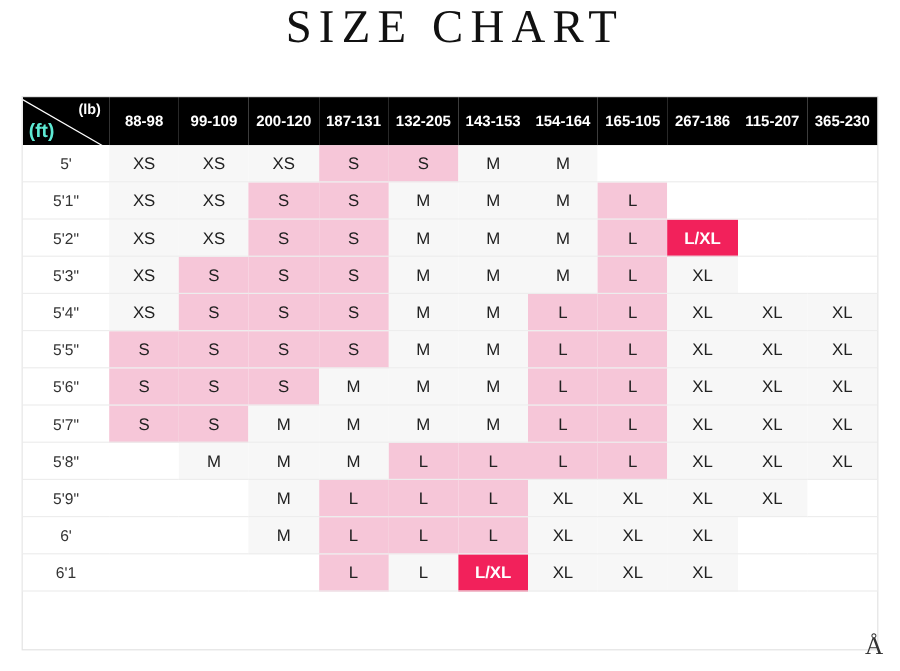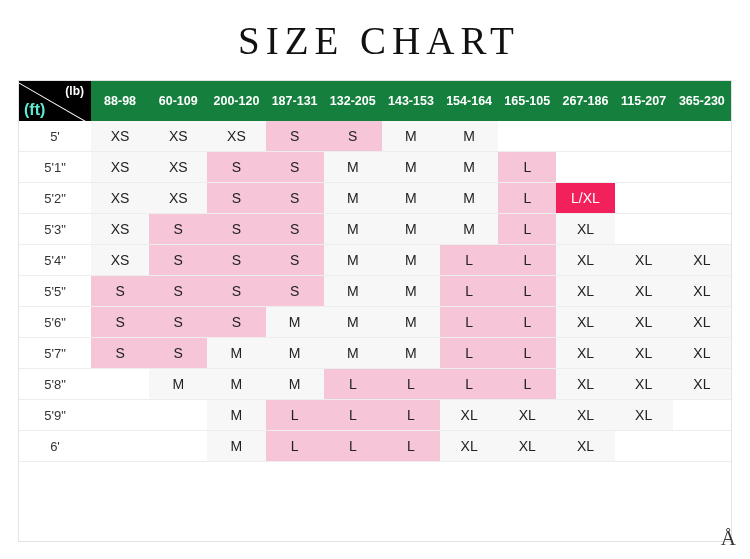--- a/index.html
+++ b/index.html
@@ -18,21 +18,20 @@
     width: 750px;
     height: 559px;
     background: #ffffff;
   }
   #title {
     text-align: center;
     font-family: "Liberation Serif", serif;
     font-size: 39px;
     letter-spacing: 6px;
     color: #111111;
-    padding-top: 18px;
     padding-left: 8px;
     font-weight: 400;
   }
   #chart-card {
     position: absolute;
     left: 18px;
     top: 80px;
     width: 714px;
     height: 462px;
     background: #ffffff;
@@ -44,21 +43,21 @@
     width: 712px;
     table-layout: fixed;
     font-size: 13.5px;
   }
   table.size-chart th, table.size-chart td {
     text-align: center;
     vertical-align: middle;
     padding: 0;
   }
   thead th {
-    background: #15803d;
+    background: #000000;
     color: #ffffff;
     font-size: 12.5px;
     font-weight: bold;
     height: 40px;
     border: none;
   }
   th.corner {
     position: relative;
     width: 72px;
     background: #000000;
@@ -107,21 +106,21 @@
   }
   tbody td.rowhdr {
     font-size: 13px;
     color: #333333;
     background: #ffffff;
     border-bottom: 1px solid #ededed;
   }
   td.c-empty { background: #ffffff; }
   td.c-plain { background: #f7f7f7; }
   td.c-pink  { background: #f6c6d8; }
-  td.c-hot   { background: #f2215b; color: #ffffff; font-weight: normal; }
+  td.c-hot   { background: #f2215b; color: #ffffff; font-weight: bold; }
   #logo {
     position: absolute;
     right: 16px;
     bottom: 8px;
     font-family: "Liberation Serif", serif;
     font-size: 21px;
     color: #333333;
     letter-spacing: -2px;
   }
 </style>
@@ -135,21 +134,21 @@
   <div id="chart-card">
     <table class="size-chart">
       <thead>
         <tr>
           <th class="corner">
             <span class="slash"></span>
             <span class="lb">(lb)</span>
             <span class="ft">(ft)</span>
           </th>
           <th>88-98</th>
-          <th>60-109</th>
+          <th>99-109</th>
           <th>200-120</th>
           <th>187-131</th>
           <th>132-205</th>
           <th>143-153</th>
           <th>154-164</th>
           <th>165-105</th>
           <th>267-186</th>
           <th>115-207</th>
           <th>365-230</th>
         </tr>
@@ -302,19 +301,33 @@
             <td class="c-plain">M</td>
             <td class="c-pink">L</td>
             <td class="c-pink">L</td>
             <td class="c-pink">L</td>
             <td class="c-plain">XL</td>
             <td class="c-plain">XL</td>
             <td class="c-plain">XL</td>
             <td class="c-empty"></td>
             <td class="c-empty"></td>
           </tr>
+          <tr>
+            <td class="rowhdr">6'1</td>
+            <td class="c-empty"></td>
+            <td class="c-empty"></td>
+            <td class="c-empty"></td>
+            <td class="c-pink">L</td>
+            <td class="c-plain">L</td>
+            <td class="c-hot">L/XL</td>
+            <td class="c-plain">XL</td>
+            <td class="c-plain">XL</td>
+            <td class="c-plain">XL</td>
+            <td class="c-empty"></td>
+            <td class="c-empty"></td>
+          </tr>
         </tbody>
     </table>
   </div>
 
   <div id="logo">Å</div>
 
 </div>
 
 </body></html>

